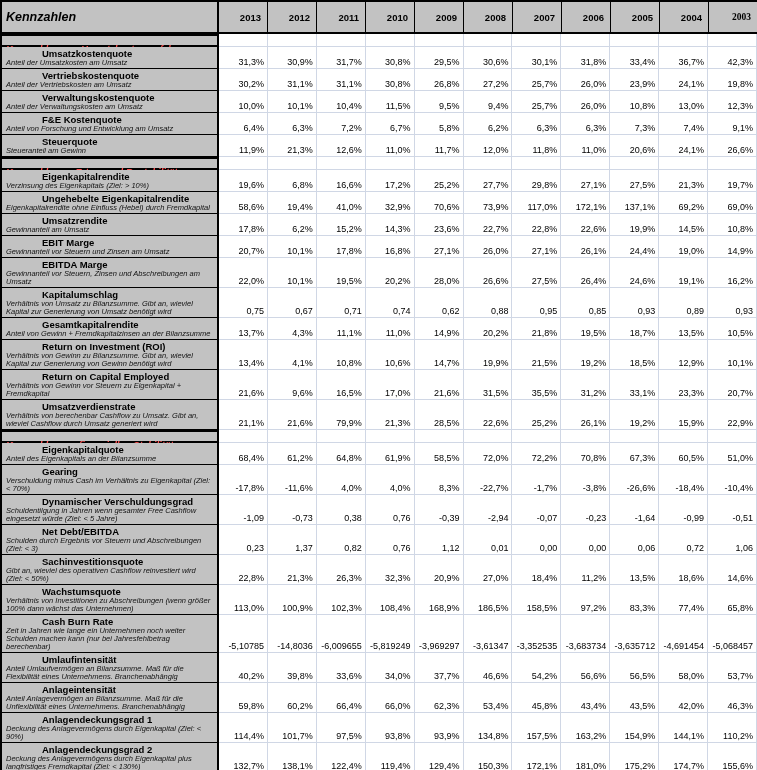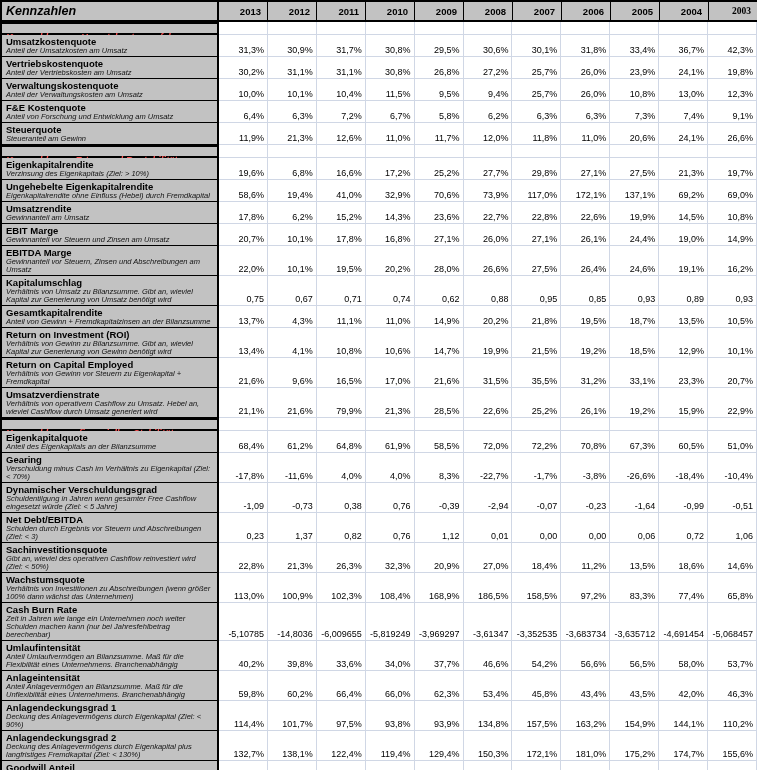--- a/index.html
+++ b/index.html
@@ -7,36 +7,36 @@
   .sheet{width:757px;overflow:hidden;background:#fff;}
   .row{display:flex;align-items:stretch;}
   
   .label-cell{
     width:219px;min-width:219px;box-sizing:border-box;
     background:var(--label-bg,#c2c2c2);
     border-left:2px solid #000;border-right:2px solid #000;
     padding:1px 3px 1px 4px;
   }
   .metric-label{border-bottom:1px solid #000;}
-  .mname{font-size:9.5px;font-weight:bold;line-height:11px;color:#000;letter-spacing:0;}
+  .mname{font-size:9.5px;font-weight:bold;line-height:11px;color:#000;letter-spacing:0;margin-left:36px;}
   .mdesc{font-size:7.5px;font-style:italic;line-height:8px;color:#111;}
   
   .header-row .label-cell{
     border-top:2px solid #000;border-bottom:2px solid #000;
     display:flex;align-items:center;
   }
   .header-label-text{font-size:12.5px;font-weight:bold;font-style:italic;color:#000;}
   .header-row .values{border-top:2px solid #000;border-bottom:2px solid #000;background:var(--label-bg,#c2c2c2);}
   .year-cell{
     flex:1;box-sizing:border-box;display:flex;align-items:center;justify-content:flex-end;
     font-size:9.5px;font-weight:bold;color:#000;padding:0 6px 0 0;
     border-right:1px solid #000;
   }
   .year-cell:last-child{border-right:none;font-family:Liberation Serif, serif;}
-  .header-row{height:22px;}
+  .header-row{height:34px;}
   
   .section-row .label-cell{
     border-top:2px solid #000;border-bottom:2px solid #000;
     display:flex;align-items:center;height:13px;
   }
   .section-title{
     font-size:9.5px;font-weight:bold;font-style:italic;
     color:var(--section-color,#ff5050);white-space:nowrap;margin-top:15px;
   }
   
@@ -388,21 +388,21 @@
           <div class="vcell">31,2%</div>
           <div class="vcell">33,1%</div>
           <div class="vcell">23,3%</div>
           <div class="vcell">20,7%</div>
         </div>
   </div>
 
   <div class="row metric-row">
     <div class="label-cell metric-label">
       <div class="mname">Umsatzverdienstrate</div>
-      <div class="mdesc">Verhältnis von operativem Cashflow zu Umsatz. Hebel an, wieviel Cashflow durch Umsatz generiert wird</div>
+      <div class="mdesc">Verhältnis von berechenbar Cashflow zu Umsatz. Gibt an, wieviel Cashflow durch Umsatz generiert wird</div>
     </div>
     <div class="values">
           <div class="vcell">21,1%</div>
           <div class="vcell">21,6%</div>
           <div class="vcell">79,9%</div>
           <div class="vcell">21,3%</div>
           <div class="vcell">28,5%</div>
           <div class="vcell">22,6%</div>
           <div class="vcell">25,2%</div>
           <div class="vcell">26,1%</div>

